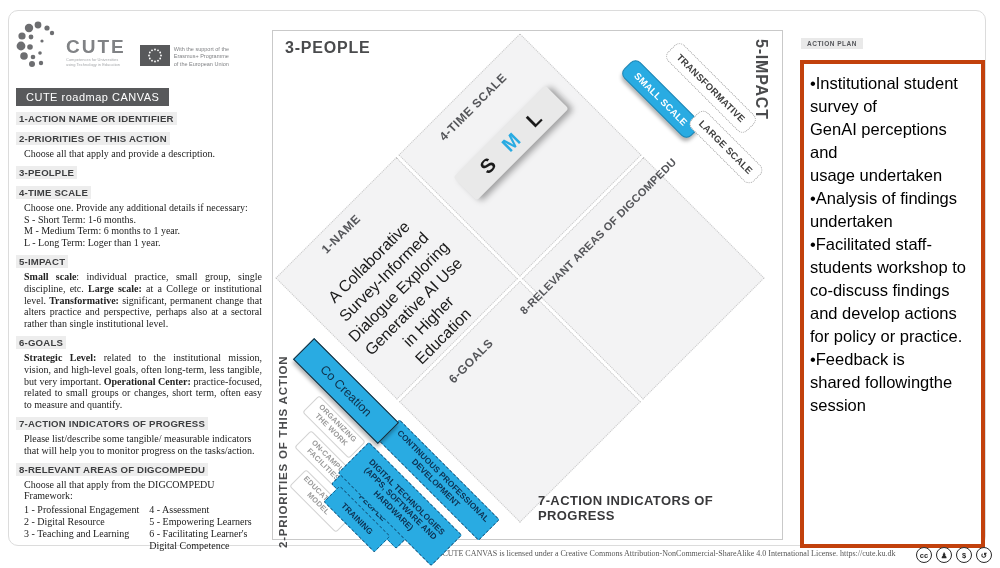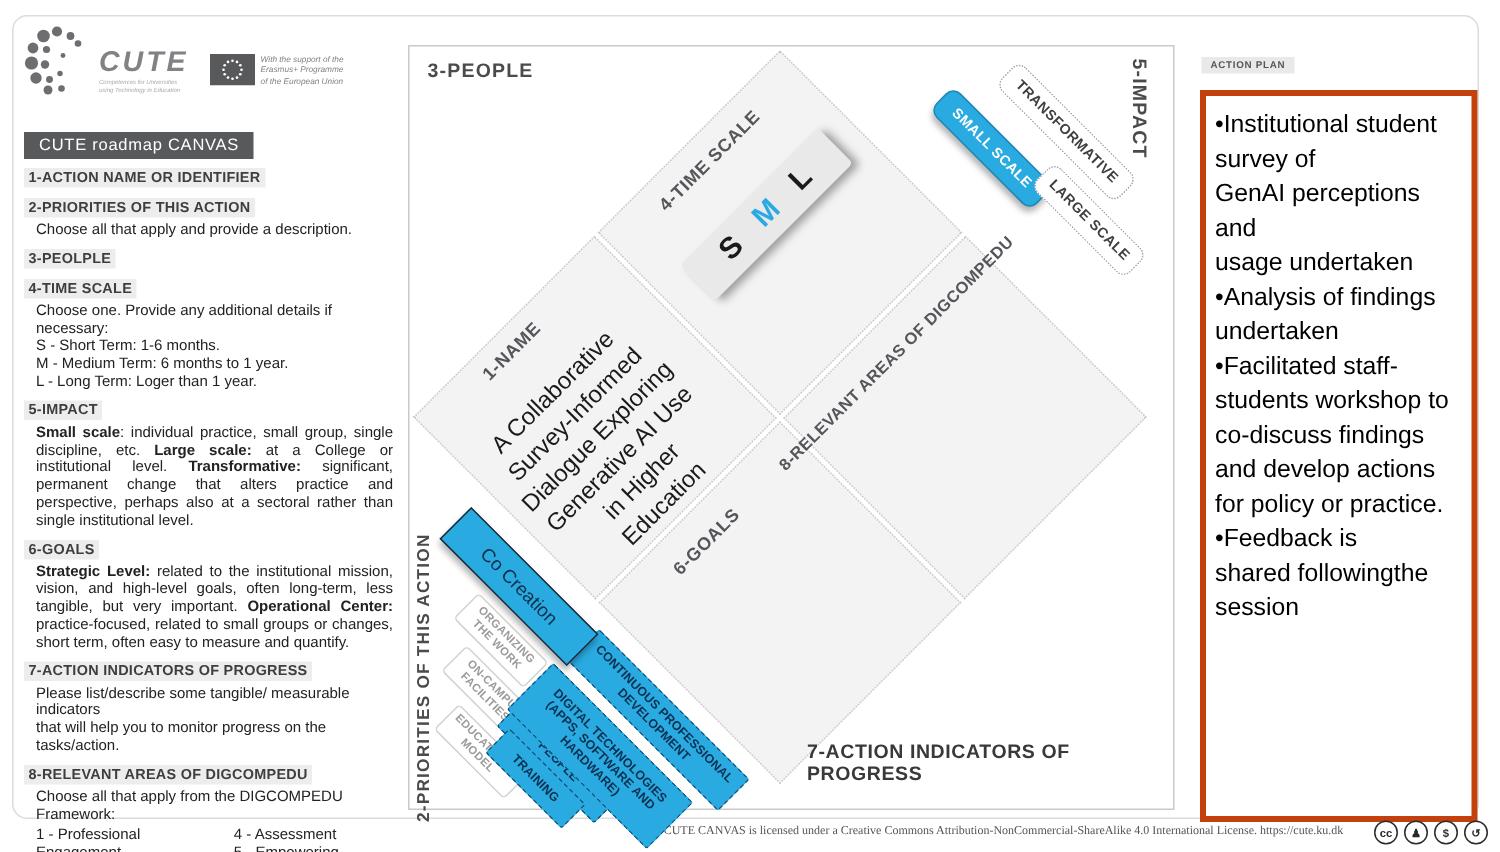--- a/index.html
+++ b/index.html
@@ -4,39 +4,39 @@
 <style>
   * { margin:0; padding:0; box-sizing:border-box; }
   html,body { width:1000px; height:568px; background:#fff; font-family:"Liberation Sans",sans-serif; position:relative; overflow:hidden; }
   .pre { white-space:pre-line; }
   .abs { position:absolute; }
 
   .slide-border { position:absolute; left:8px; top:10px; width:978px; height:536px; border:1px solid #dcdcdc; border-radius:10px; }
 
   
   .sidebar { position:absolute; left:16px; top:12px; width:252px; }
-  .logo-row { display:flex; align-items:center; gap:6px; height:56px;font-style:italic; }
+  .logo-row { display:flex; align-items:flex-end; gap:6px; height:56px; }
   .cute-text { color:#808285; font-weight:bold; font-size:19px; letter-spacing:2px; margin-top:14px; }
   .cute-tagline { color:#a7a9ac; font-size:4px; line-height:1.2; white-space:pre-line; }
   .eu-block { display:flex; gap:4px; margin-top:15px; margin-left:8px; }
   .eu-text { color:#808285; font-size:5.5px; line-height:1.35; white-space:pre-line; margin-top:1px; }
   .sb-title { display:inline-block; background:#58595b; color:#fff; font-weight:normal; font-size:11px; letter-spacing:.5px; padding:3px 10px; margin-top:20px; }
   .sb-h { display:inline-block; background:#ededed; color:#3d3e40; font-weight:bold; font-size:9.6px; letter-spacing:.2px; padding:1px 3px; margin-top:6px; line-height:1.15; }
-  .sb-b { font-family:Liberation Sans, sans-serif; font-size:10px; line-height:11.8px; color:#222; padding-left:8px; margin-top:2px; width:246px; }
+  .sb-b { font-family:Liberation Serif, serif; font-size:10px; line-height:11.8px; color:#222; padding-left:8px; margin-top:2px; width:246px; }
   .just { text-align:justify; }
   .cols { display:flex; gap:10px; }
 
   
   .canvas { position:absolute; left:272px; top:30px; width:511px; height:510px; border:1px solid #c9c9c9; background:#fff; }
   .diamond { position:absolute; left:74px; top:74px; width:346px; height:346px; transform:rotate(45deg); display:grid; grid-template-columns:1fr 1fr; grid-template-rows:1fr 1fr; gap:3px; }
   .cell { background:#f3f3f4; border:1px dotted #c8c8c8; }
   .rotm45 { transform:translate(-50%,-50%) rotate(-45deg); }
   .rot45  { transform:translate(-50%,-50%) rotate(45deg); }
   .clabel { color:#55565a; font-weight:bold; white-space:nowrap; }
-  .corner-label { font-weight:bold; font-size:13px; color:#4a4b4d; letter-spacing:.8px; }
+  .corner-label { font-weight:bold; font-size:16px; color:#4a4b4d; letter-spacing:.8px; }
   .vert { writing-mode:vertical-rl; }
   .vert-up { writing-mode:vertical-rl; transform:rotate(180deg); }
 
   .sml-box { width:130px; height:33px; background:#e9e9e9; border-radius:3px; box-shadow:3px 4px 6px rgba(0,0,0,.35); display:flex; align-items:center; justify-content:center; gap:18px; font-weight:bold; font-size:20px; color:#1a1a1a; }
   .sml-m { color:#29abe2; }
 
   .opt { border-radius:7px; display:flex; align-items:center; justify-content:center; text-align:center; font-weight:bold; }
   .opt-white { background:#fff; border:1px dotted #9f9f9f; color:#3f3f3f; font-size:9.5px; letter-spacing:.3px; }
   .opt-blue { background:#29abe2; color:#fff; font-size:9.5px; letter-spacing:.3px; box-shadow:2px 3px 4px rgba(0,0,0,.3); border:1px solid #1d86b5; }
 

